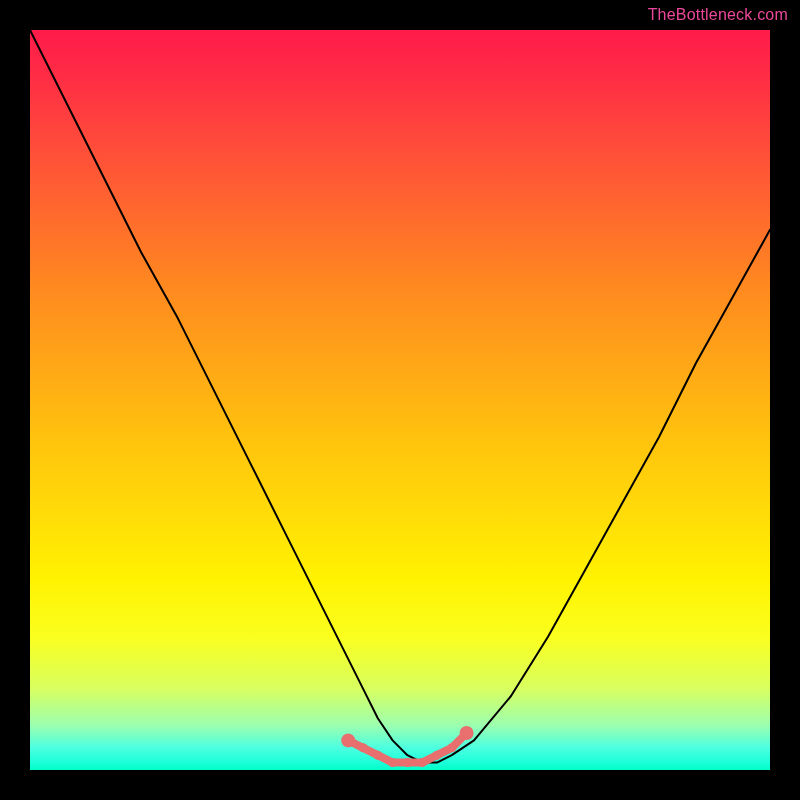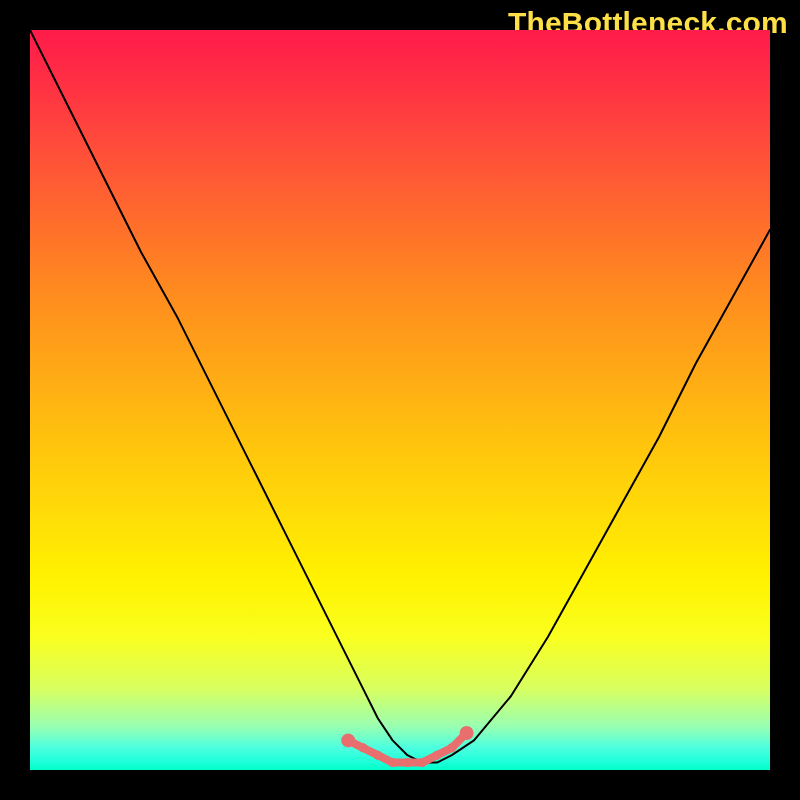--- a/index.html
+++ b/index.html
@@ -47,23 +47,23 @@
     position: absolute;
     left: 0;
     top: 0;
     width: 740px;
     height: 740px;
   }
   .watermark {
     position: absolute;
     top: 6px;
     right: 12px;
-    color: #fde047;
-    font-size: 30px;
-    font-weight: 700;
+    color: #ec4899;
+    font-size: 16px;
+    font-weight: 400;
     letter-spacing: 0.2px;
     user-select: none;
   }
 </style>
 </head>
 <body>
 
 <div class="frame">
 
   <div class="watermark">TheBottleneck.com</div>

